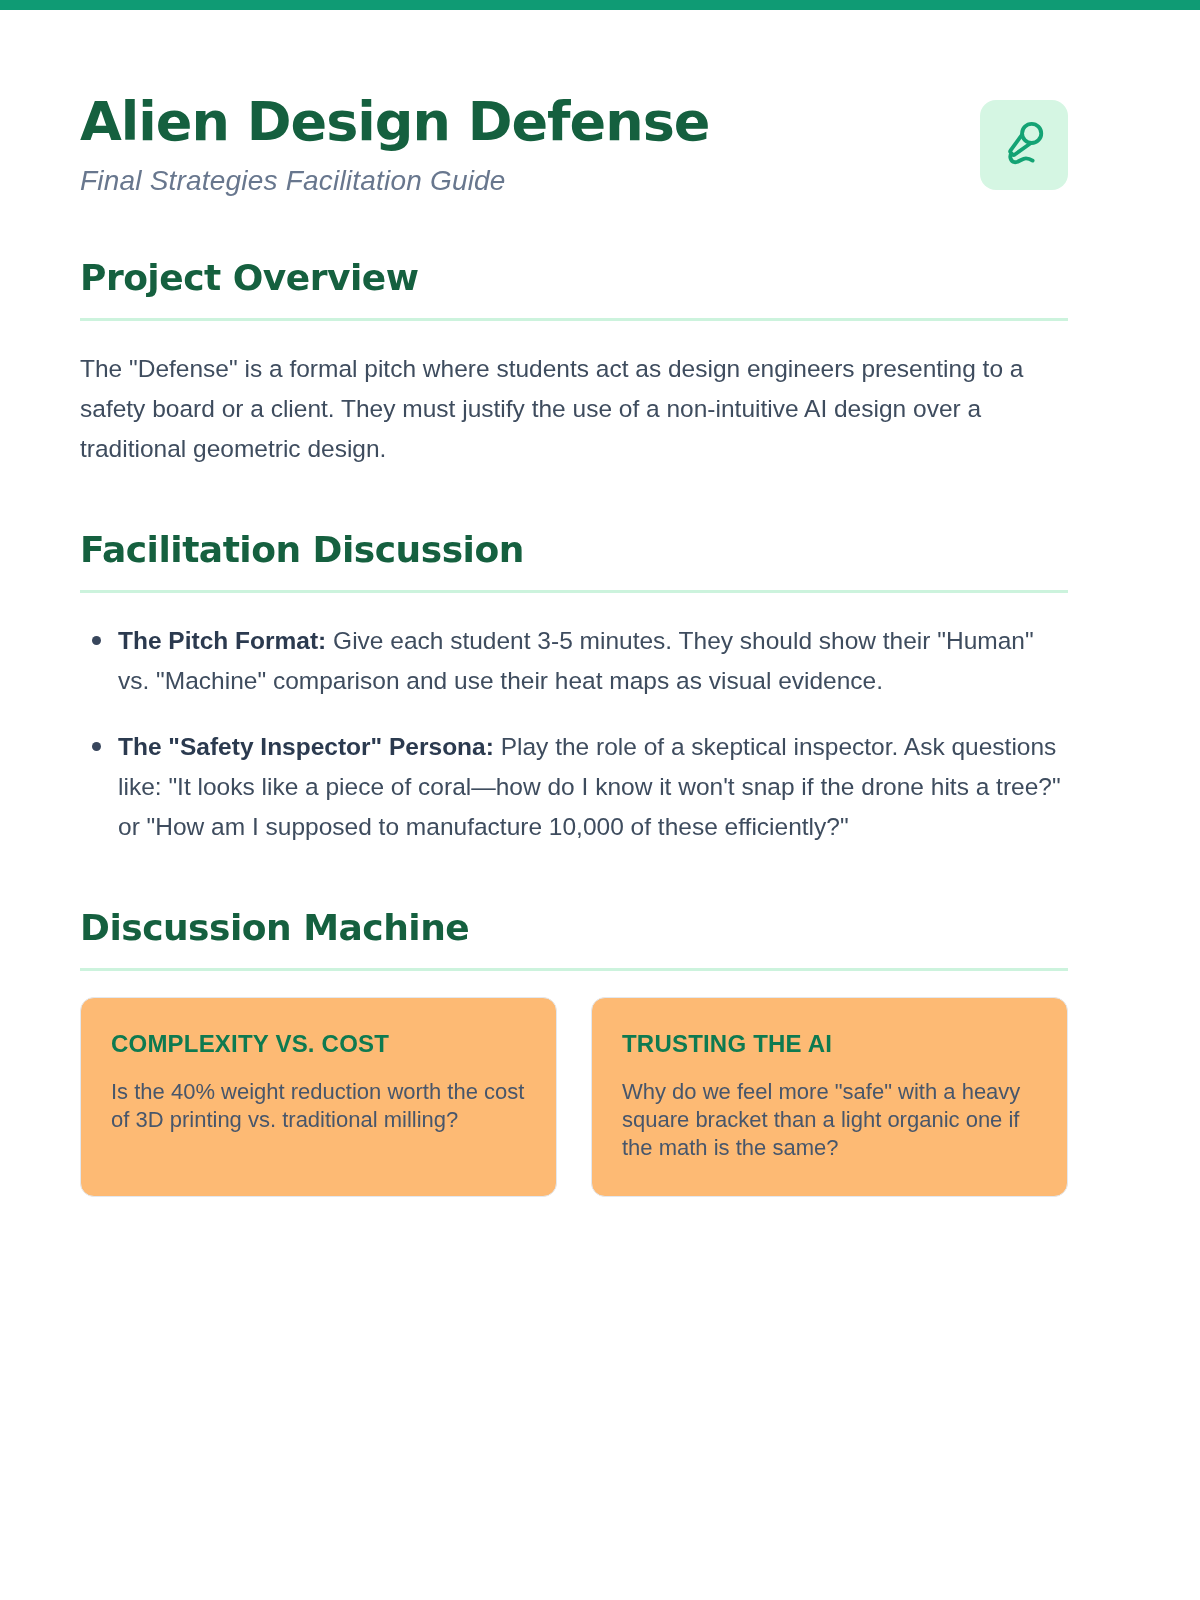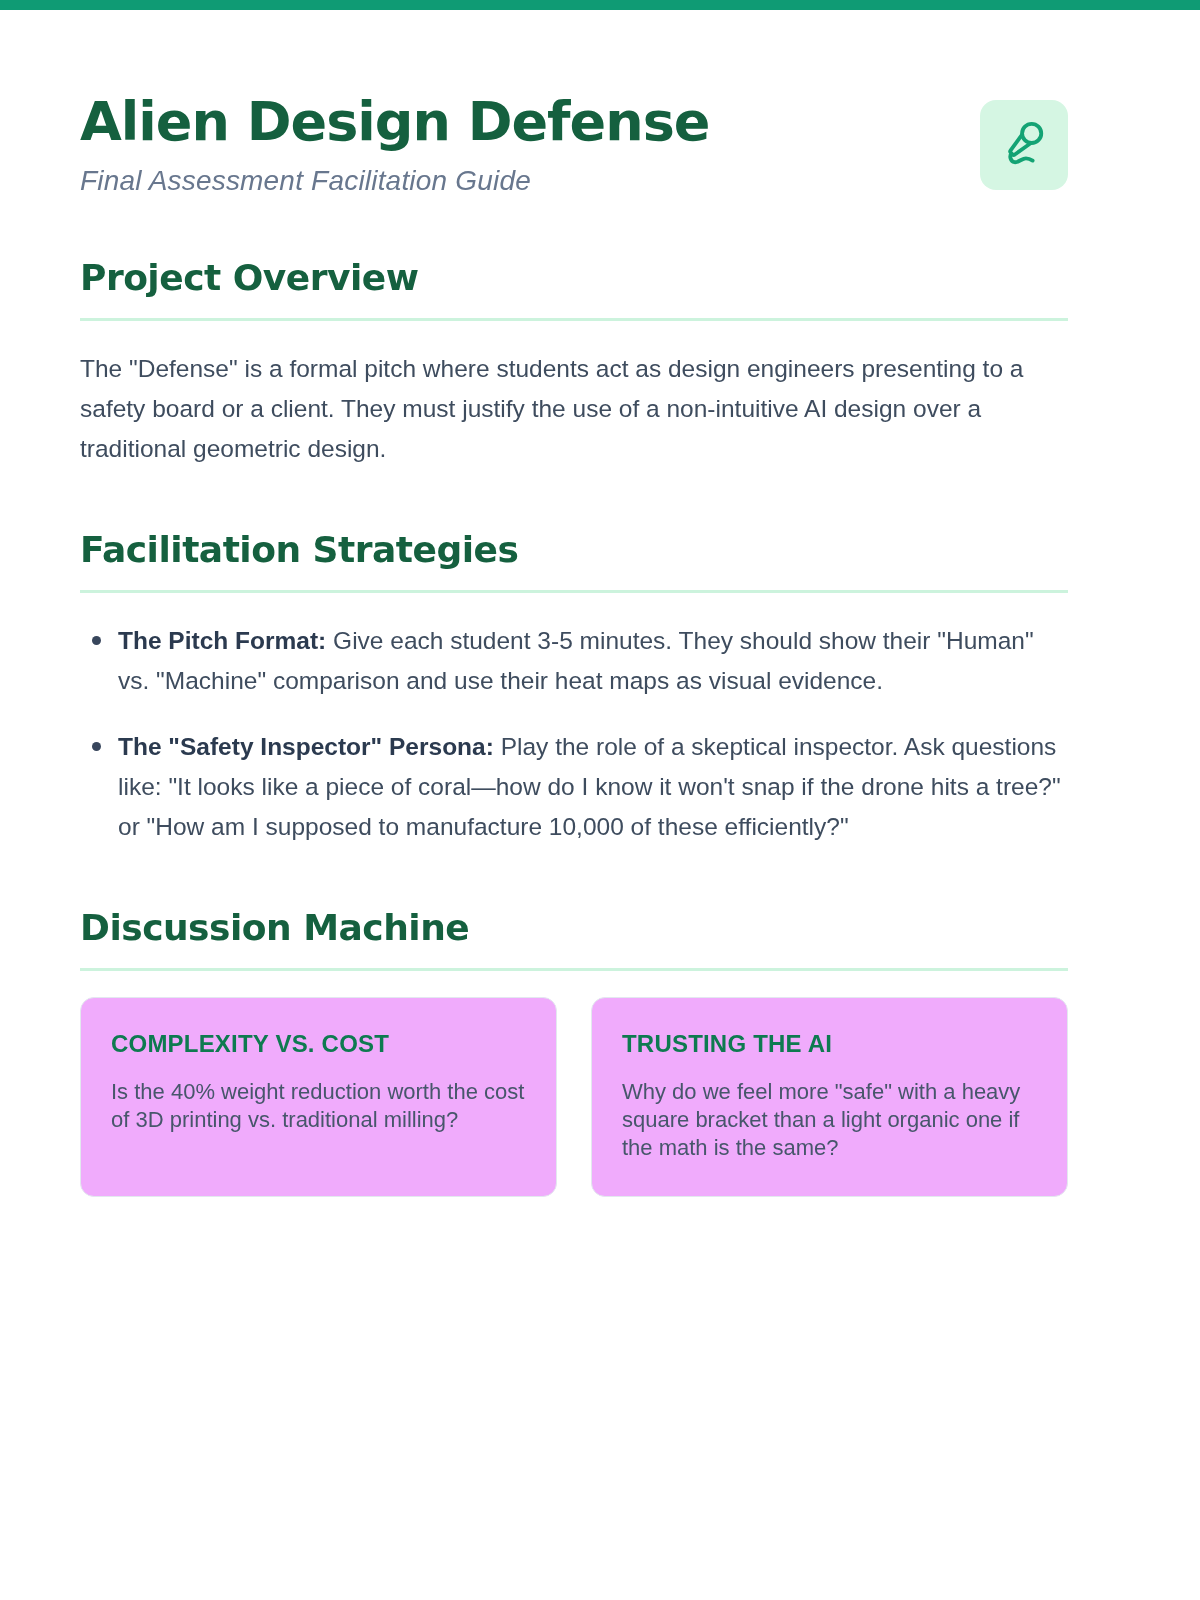--- a/index.html
+++ b/index.html
@@ -105,21 +105,21 @@
   }
   
   .card-grid {
     margin-top: 26px;
     display: grid;
     grid-template-columns: 1fr 1fr;
     gap: 34px;
     align-items: stretch;
   }
   .card {
-    background: #f0abfc;
+    background: #fdba74;
     border: 1px solid #e3e8ef;
     border-radius: 14px;
     padding: 32px 30px 34px 30px;
   }
   .card-title {
     font-size: 24px;
     font-weight: 700;
     letter-spacing: 0.2px;
     color: #0e7a50;
     text-transform: uppercase;
@@ -134,41 +134,41 @@
 </head>
 <body>
 
 <div class="topbar"></div>
 
 <div class="page">
 
   <div class="header">
     <div>
       <h1 class="page-title">Alien Design Defense</h1>
-      <div class="page-subtitle">Final Assessment Facilitation Guide</div>
+      <div class="page-subtitle">Final Strategies Facilitation Guide</div>
     </div>
     <div class="icon-box">
       <span>
         <svg width="46" height="46" viewBox="0 0 24 24" fill="none" stroke="#14a374" stroke-width="2" stroke-linecap="round" stroke-linejoin="round">
           <path d="m11 7.601-5.994 8.19a1 1 0 0 0 .1 1.298l.817.818a1 1 0 0 0 1.314.087L15.09 12.396"></path>
           <path d="M16.5 21.174C15.5 20.5 14.372 20 13 20c-2.058 0-3.928 2.356-6 2-2.072-.356-2.775-3.369-1.5-4.5"></path>
           <circle cx="16" cy="7" r="5"></circle>
         </svg>
       </span>
     </div>
   </div>
 
   <div class="section">
     <h2 class="section-heading">Project Overview</h2>
     <div class="divider"></div>
     <p class="body-text">The "Defense" is a formal pitch where students act as design engineers presenting to a safety board or a client. They must justify the use of a non-intuitive AI design over a traditional geometric design.</p>
   </div>
 
   <div class="section">
-    <h2 class="section-heading">Facilitation Strategies</h2>
+    <h2 class="section-heading">Facilitation Discussion</h2>
     <div class="divider"></div>
     <ul class="bullet-list">
       <li class="bullet-item"><span class="bullet-lead">The Pitch Format:</span><span> Give each student 3-5 minutes. They should show their "Human" vs. "Machine" comparison and use their heat maps as visual evidence.</span></li>
       <li class="bullet-item"><span class="bullet-lead">The "Safety Inspector" Persona:</span><span> Play the role of a skeptical inspector. Ask questions like: "It looks like a piece of coral—how do I know it won't snap if the drone hits a tree?" or "How am I supposed to manufacture 10,000 of these efficiently?"</span></li>
     </ul>
   </div>
 
   <div class="section">
     <h2 class="section-heading">Discussion Machine</h2>
     <div class="divider"></div>

